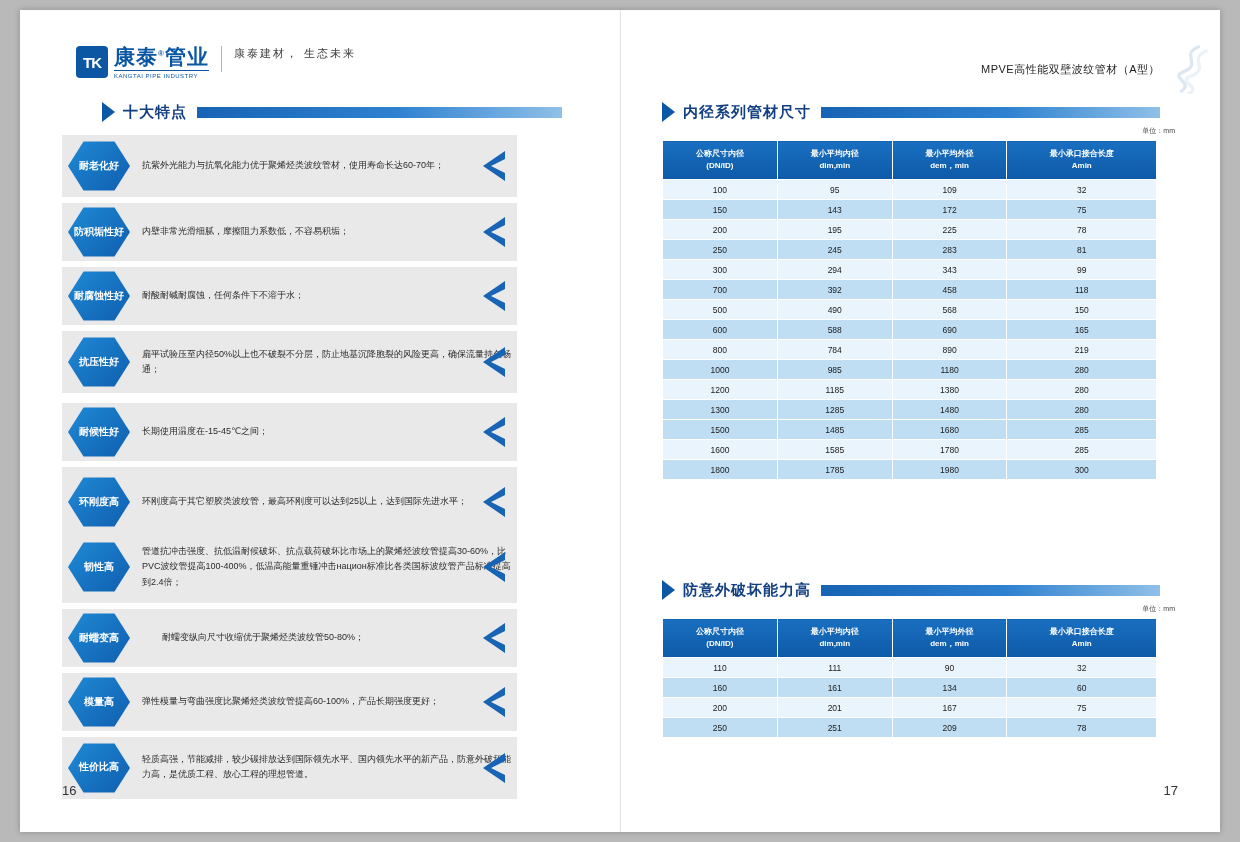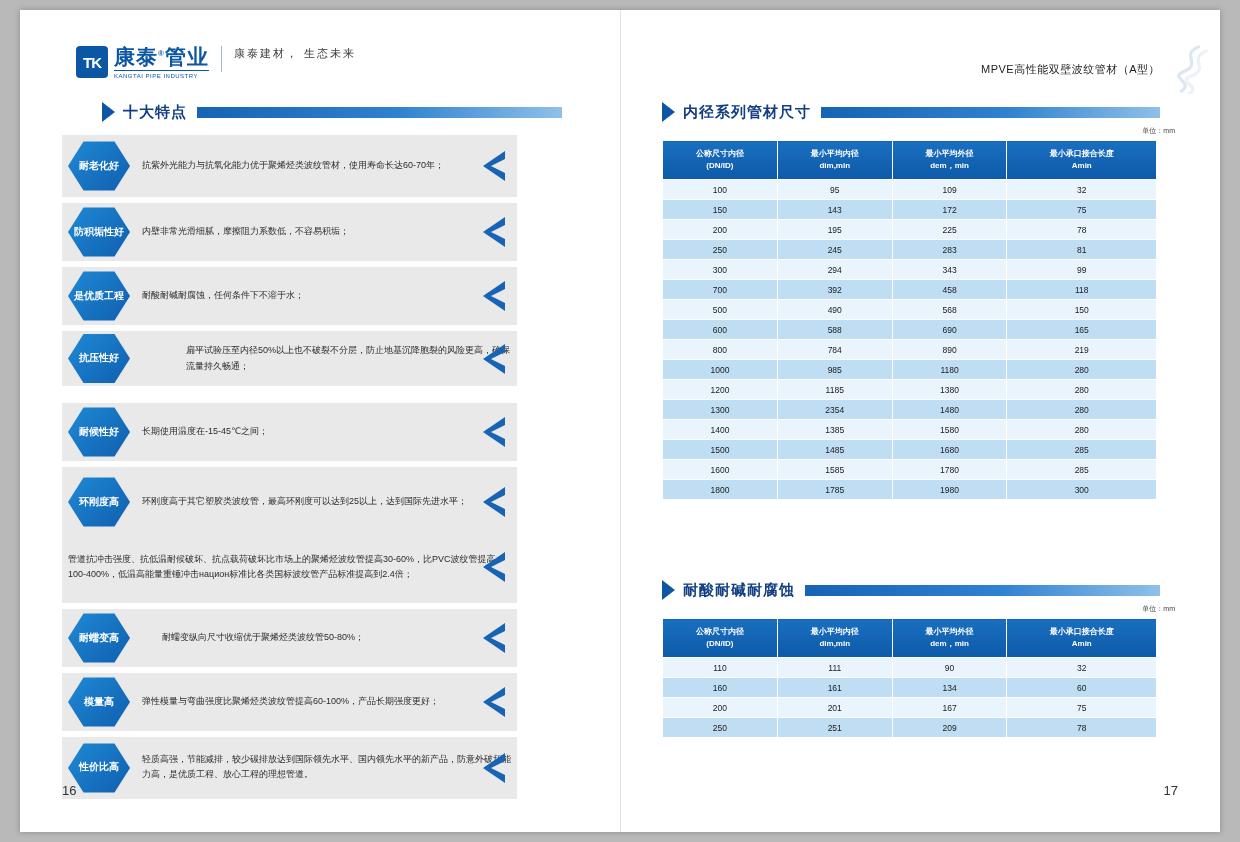--- a/index.html
+++ b/index.html
@@ -135,29 +135,29 @@
         <div class="hex">防积垢性好</div>
       </div>
       <div class="feat-text">内壁非常光滑细腻，摩擦阻力系数低，不容易积垢；</div>
       <svg class="chev" width="26" height="34" viewBox="0 0 26 34">
         <polygon points="24,2 24,10 10,17 24,24 24,32 2,17" fill="#1763b4"></polygon>
       </svg>
     </div>
 
     <div class="feature" style="top:257px;height:58px;">
       <div class="hexwrap">
-        <div class="hex">是优质工程</div>
+        <div class="hex">耐腐蚀性好</div>
       </div>
       <div class="feat-text">耐酸耐碱耐腐蚀，任何条件下不溶于水；</div>
       <svg class="chev" width="26" height="34" viewBox="0 0 26 34">
         <polygon points="24,2 24,10 10,17 24,24 24,32 2,17" fill="#1763b4"></polygon>
       </svg>
     </div>
 
-    <div class="feature" style="top:321px;height:55px;gap:44px;">
+    <div class="feature" style="top:321px;height:62px;">
       <div class="hexwrap">
         <div class="hex">抗压性好</div>
       </div>
       <div class="feat-text">扁平试验压至内径50%以上也不破裂不分层，防止地基沉降胞裂的风险更高，确保流量持久畅通；</div>
       <svg class="chev" width="26" height="34" viewBox="0 0 26 34">
         <polygon points="24,2 24,10 10,17 24,24 24,32 2,17" fill="#1763b4"></polygon>
       </svg>
     </div>
 
     <div class="feature" style="top:393px;height:58px;">
@@ -174,20 +174,23 @@
       <div class="hexwrap">
         <div class="hex">环刚度高</div>
       </div>
       <div class="feat-text">环刚度高于其它塑胶类波纹管，最高环刚度可以达到25以上，达到国际先进水平；</div>
       <svg class="chev" width="26" height="34" viewBox="0 0 26 34">
         <polygon points="24,2 24,10 10,17 24,24 24,32 2,17" fill="#1763b4"></polygon>
       </svg>
     </div>
 
     <div class="feature" style="top:521px;height:72px;">
+      <div class="hexwrap">
+        <div class="hex">韧性高</div>
+      </div>
       <div class="feat-text">管道抗冲击强度、抗低温耐候破坏、抗点载荷破坏比市场上的聚烯烃波纹管提高30-60%，比PVC波纹管提高100-400%，低温高能量重锤冲击национ标准比各类国标波纹管产品标准提高到2.4倍；</div>
       <svg class="chev" width="26" height="34" viewBox="0 0 26 34">
         <polygon points="24,2 24,10 10,17 24,24 24,32 2,17" fill="#1763b4"></polygon>
       </svg>
     </div>
 
     <div class="feature" style="top:599px;height:58px;gap:20px;">
       <div class="hexwrap">
         <div class="hex">耐蠕变高</div>
       </div>
@@ -306,28 +309,22 @@
             <td>280</td>
           </tr>
           <tr class="odd">
             <td>1200</td>
             <td>1185</td>
             <td>1380</td>
             <td>280</td>
           </tr>
           <tr class="even">
             <td>1300</td>
-            <td>2354</td>
+            <td>1285</td>
             <td>1480</td>
-            <td>280</td>
-          </tr>
-          <tr class="odd">
-            <td>1400</td>
-            <td>1385</td>
-            <td>1580</td>
             <td>280</td>
           </tr>
           <tr class="even">
             <td>1500</td>
             <td>1485</td>
             <td>1680</td>
             <td>285</td>
           </tr>
           <tr class="odd">
             <td>1600</td>
@@ -339,21 +336,21 @@
             <td>1800</td>
             <td>1785</td>
             <td>1980</td>
             <td>300</td>
           </tr>
         </tbody>
     </table>
 
     <div class="sec-head" style="left:42px;top:570px;width:498px;">
       <span class="sec-arrow"></span>
-      <span class="sec-title">耐酸耐碱耐腐蚀</span>
+      <span class="sec-title">防意外破坏能力高</span>
       <span class="sec-bar" style="flex:1;"></span>
     </div>
     <div class="unit" style="right:45px;top:594px;">单位：mm</div>
 
     <table class="spec" id="table-outer" style="left:42px;top:608px;">
       <thead>
           <tr>
             <th>公称尺寸内径<br>(DN/ID)</th>
             <th>最小平均内径<br>dim,min</th>
             <th>最小平均外径<br>dem，min</th>

